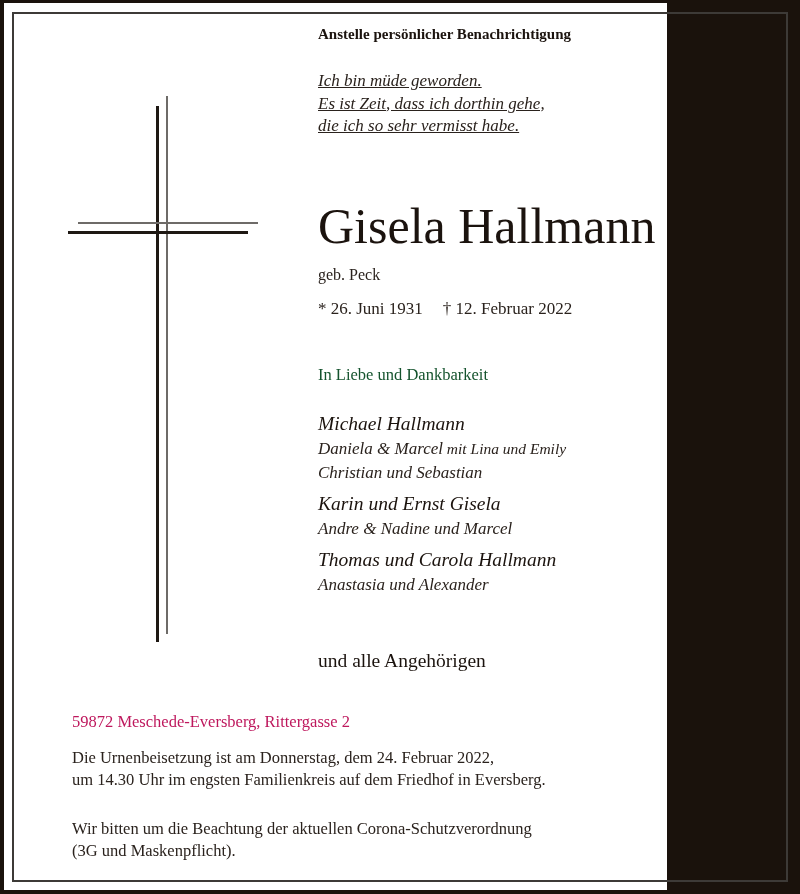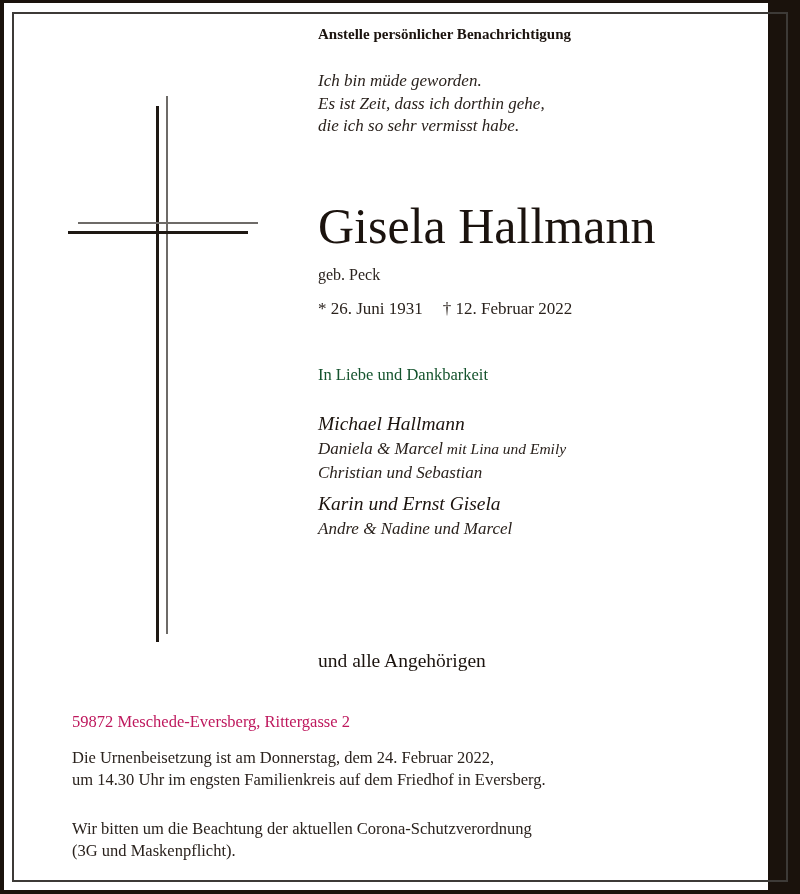--- a/index.html
+++ b/index.html
@@ -3,36 +3,36 @@
   <meta charset="utf-8">
   <style>
     html, body { margin: 0; padding: 0; }
     body {
       width: 800px; height: 894px; position: relative; overflow: hidden;
       background: #1a120c;
       font-family: "Liberation Serif", "DejaVu Serif", serif;
       color: #1b130e;
     }
     .page {
-      position: absolute; left: 4px; top: 3px; width: 764px; height: 887px;
+      position: absolute; left: 4px; top: 3px; width: 663px; height: 887px;
       background: #ffffff;
     }
     .frame {
       position: absolute; left: 8px; top: 9px; width: 772px; height: 866px;
       border: 2px solid #3d3a37;
     }
     .line { position: absolute; }
     .v-dark { left: 152px; top: 103px; width: 3px; height: 536px; background: #1e1813; }
     .v-gray { left: 162px; top: 93px; width: 2px; height: 538px; background: #6e6b68; }
     .h-gray { left: 74px; top: 219px; width: 180px; height: 2px; background: #6e6b68; }
     .h-dark { left: 64px; top: 228px; width: 180px; height: 3px; background: #1e1813; }
 
     .t { position: absolute; white-space: nowrap; line-height: 1; }
     .header { left: 314px; top: 24px; font-size: 15px; font-weight: bold; }
-    .poem { left: 314px; top: 67px; font-size: 17px; font-style: italic; line-height: 22.5px; color: #2a221d; }
+    .poem { left: 314px; top: 67px; font-size: 17px; font-style: italic; line-height: 22.5px; color: #2a221d; text-decoration: underline; }
     .name { left: 314px; top: 198px; font-size: 50px; color: #1b130e; }
     .maiden { left: 314px; top: 264px; font-size: 16px; color: #2a221d; }
     .dates { left: 314px; top: 297px; font-size: 17px; color: #2a221d; }
     .dates .gap { display: inline-block; width: 20px; }
     .love { left: 314px; top: 364px; font-size: 16.5px; color: #14532d; }
     .mourners { left: 314px; top: 408px; }
     .group { margin-bottom: 6px; font-style: italic; }
     .g-main { font-size: 19.5px; line-height: 26px; color: #1b130e; white-space: nowrap; }
     .g-sub { font-size: 17px; line-height: 24px; color: #2a221d; white-space: nowrap; }
     .g-sub .small { font-size: 15.5px; }
@@ -73,20 +73,24 @@
   <div class="t mourners">
     <div class="group">
       <div class="g-main">Michael Hallmann</div>
       <div class="g-sub"><span>Daniela &amp; Marcel</span><span class="small"> mit Lina und Emily</span></div>
       <div class="g-sub">Christian und Sebastian</div>
     </div>
     <div class="group">
       <div class="g-main">Karin und Ernst Gisela</div>
       <div class="g-sub">Andre &amp; Nadine und Marcel</div>
     </div>
+    <div class="group">
+      <div class="g-main">Thomas und Carola Hallmann</div>
+      <div class="g-sub">Anastasia und Alexander</div>
+    </div>
   </div>
 
   <div class="t all">und alle Angehörigen</div>
 
   <div class="t address">59872 Meschede-Eversberg, Rittergasse 2</div>
 
   <div class="t burial">
     <div>Die Urnenbeisetzung ist am Donnerstag, dem 24. Februar 2022,</div>
     <div>um 14.30 Uhr im engsten Familienkreis auf dem Friedhof in Eversberg.</div>
   </div>

